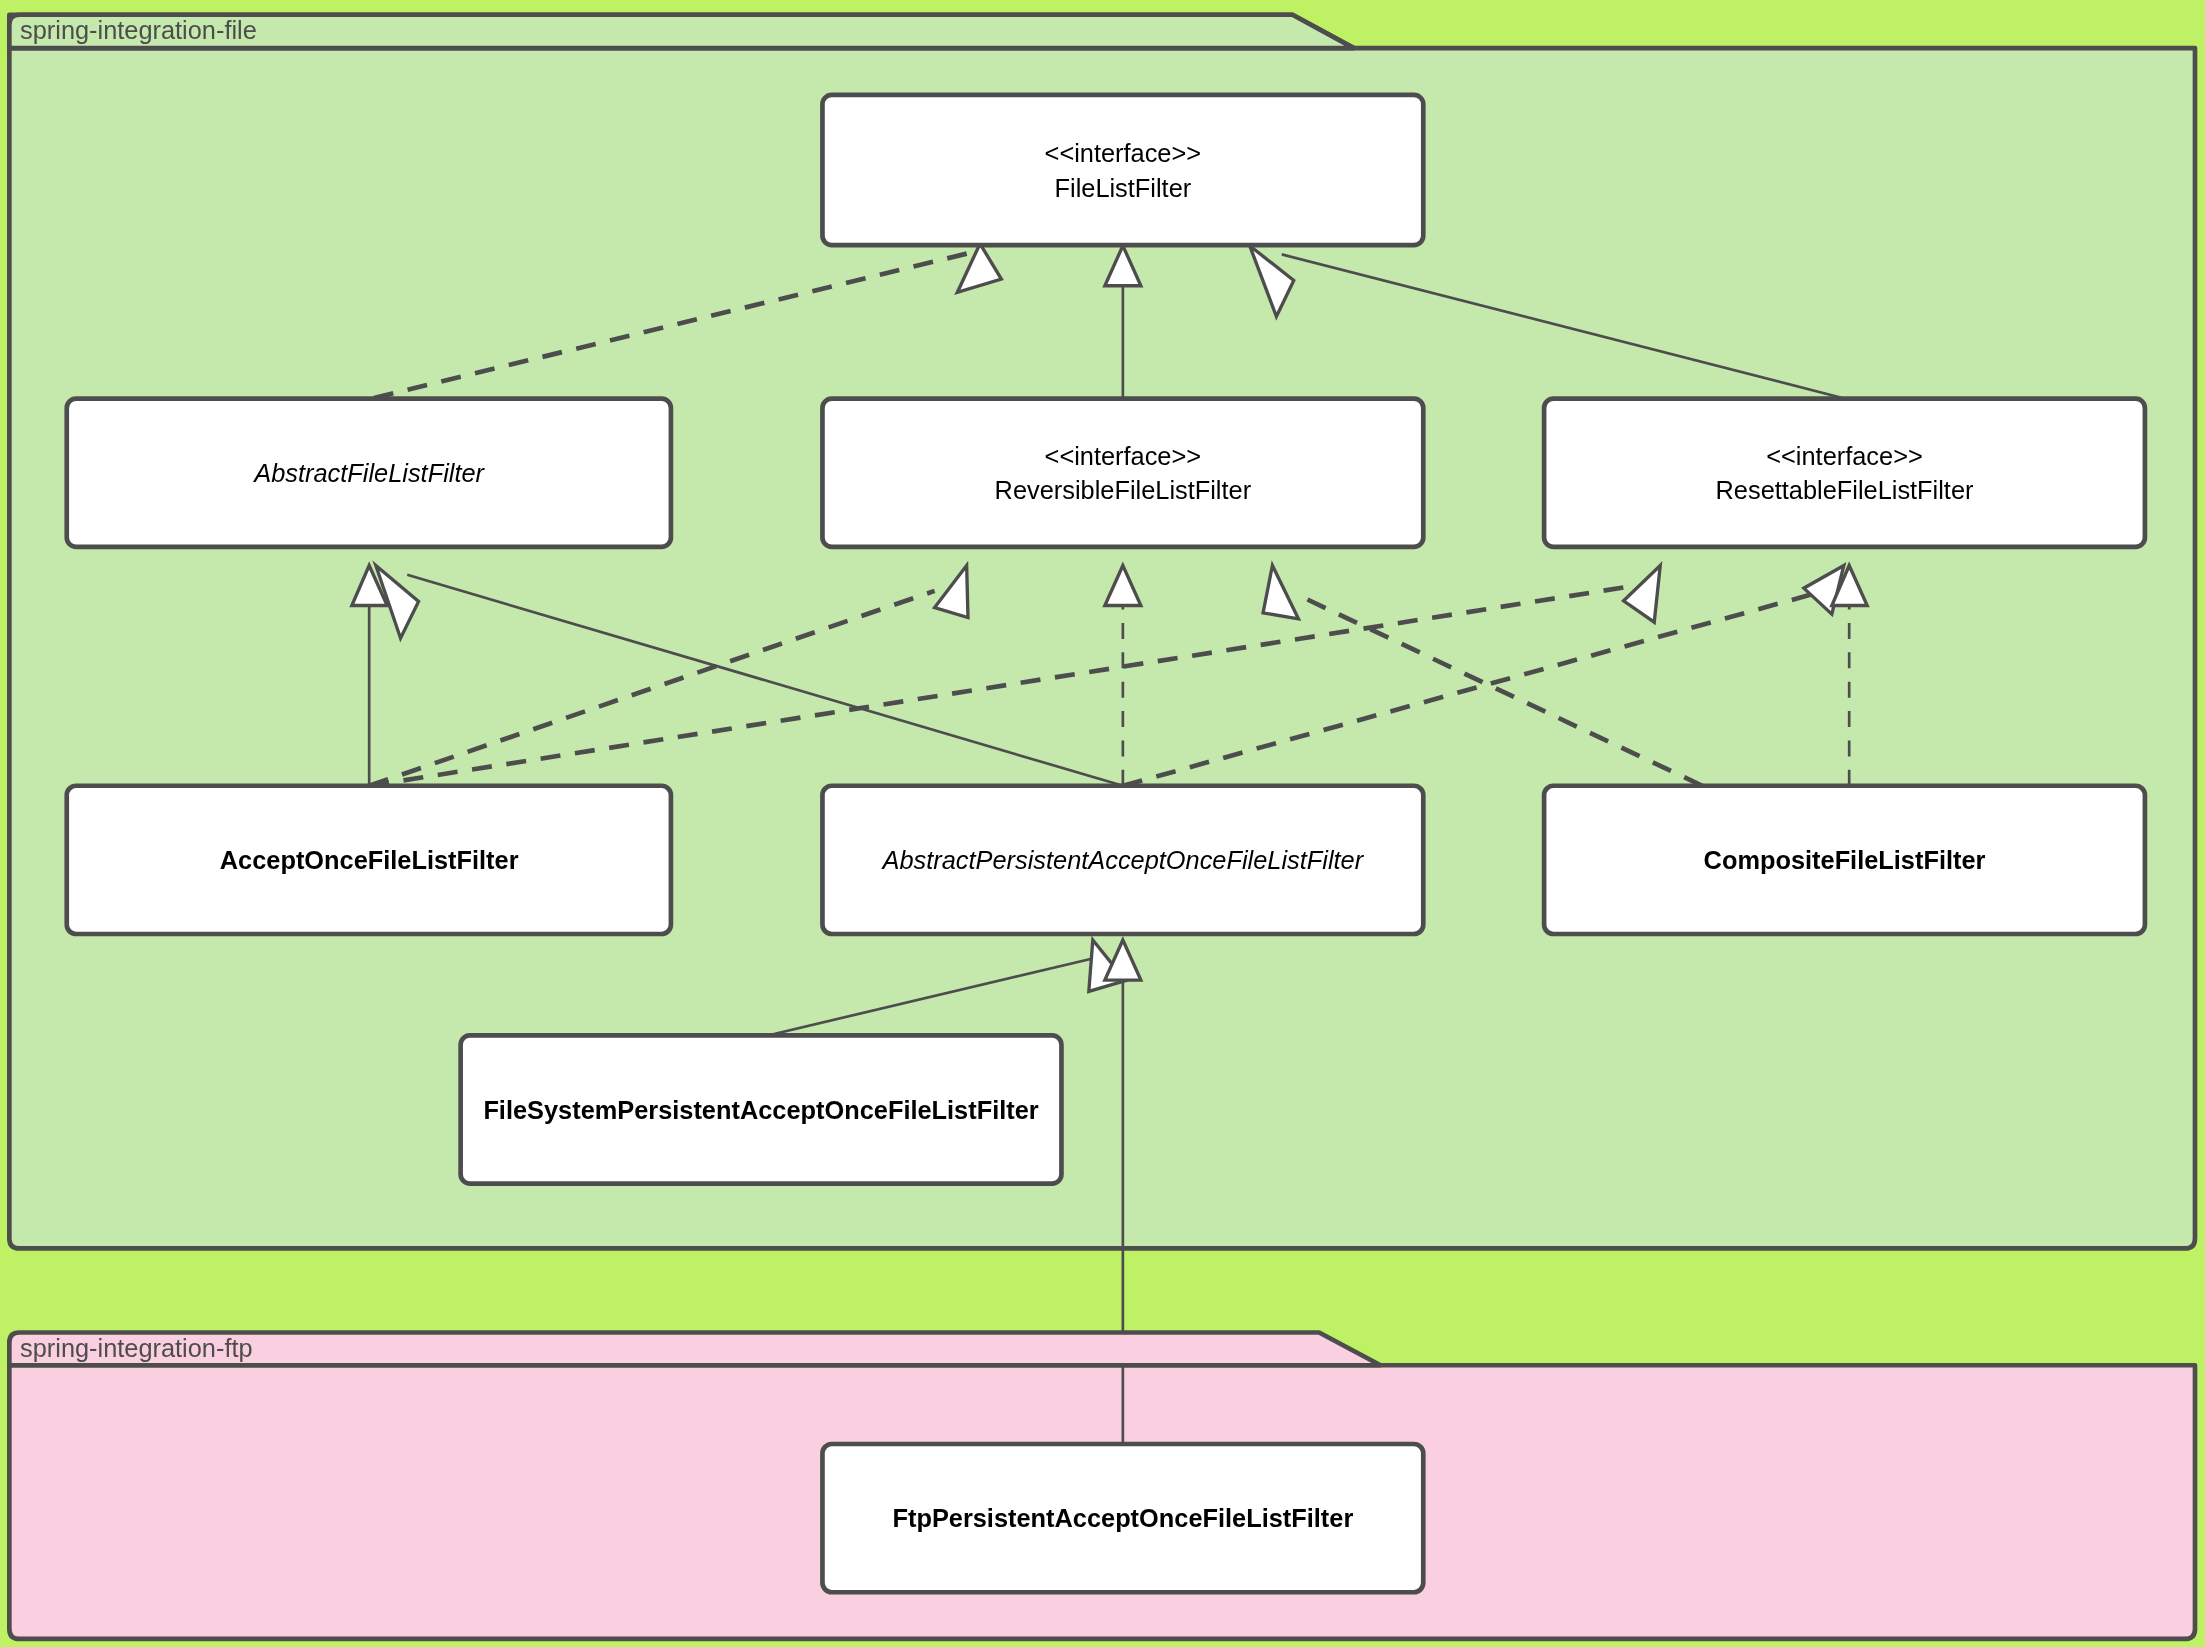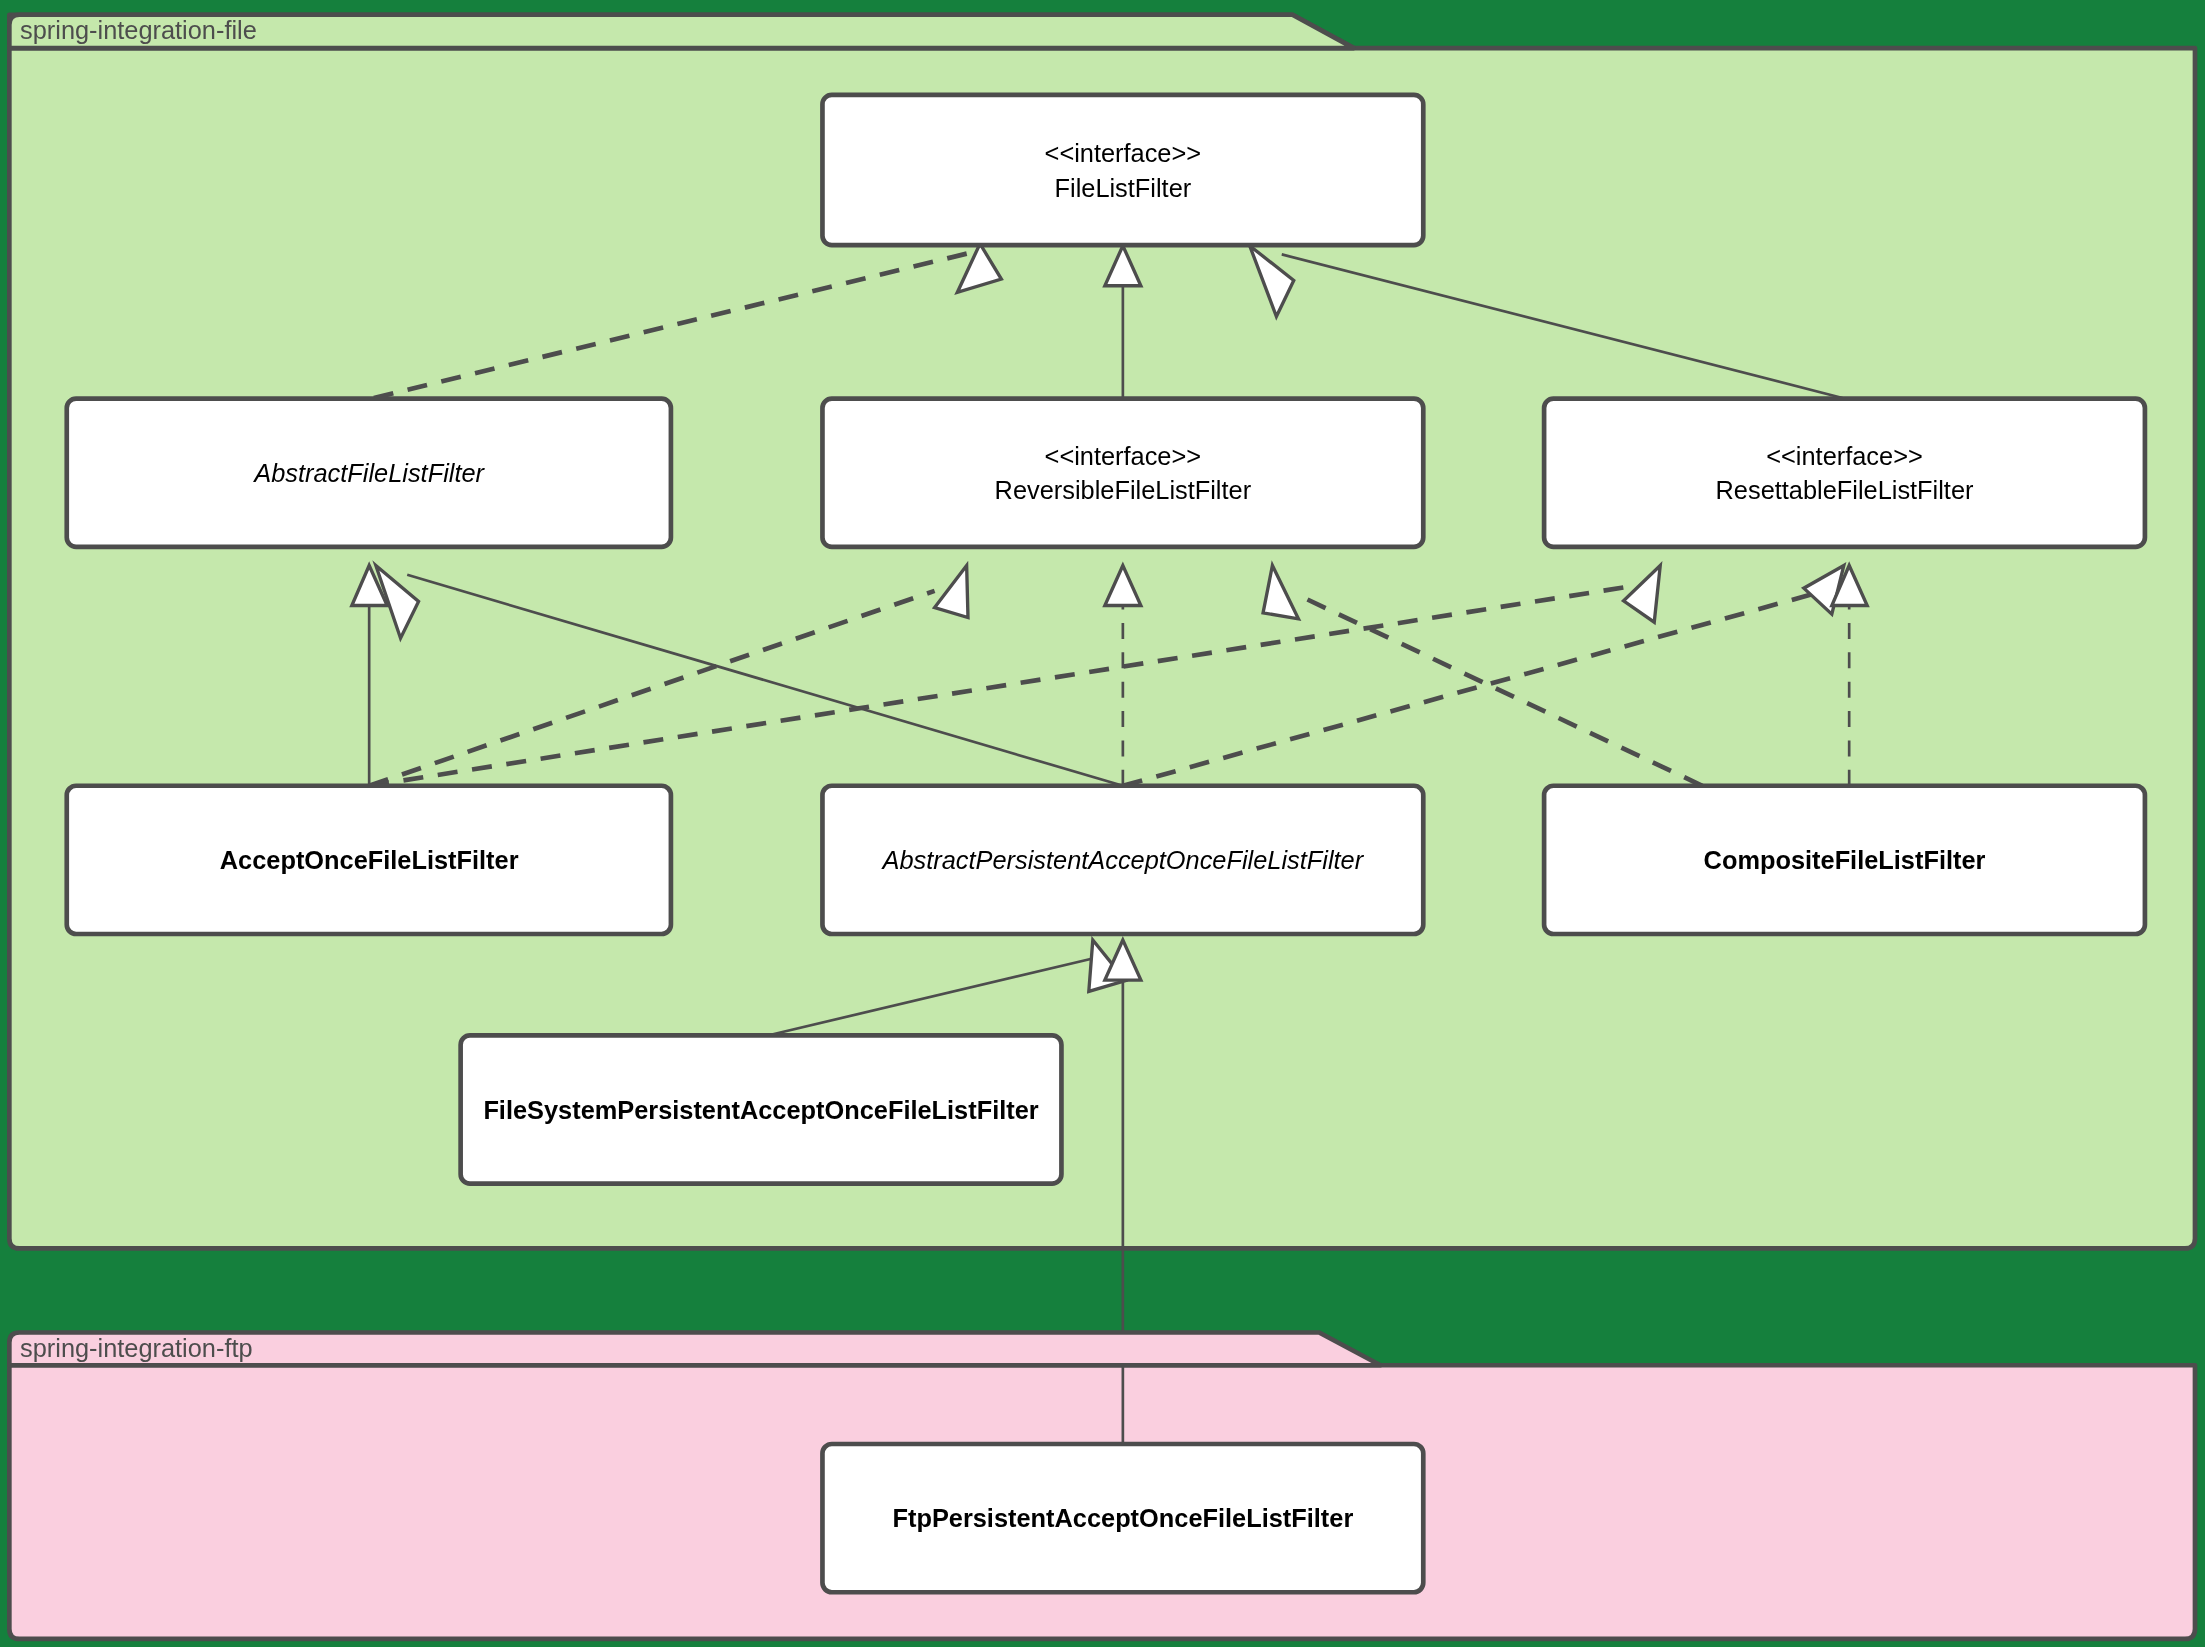--- a/index.html
+++ b/index.html
@@ -7,21 +7,21 @@
     padding: 0;
     background: #ffffff;
   }
   body {
     font-family: "Liberation Sans", sans-serif;
   }
   #diagram-root {
     position: relative;
     width: 2205px;
     height: 1647px;
-    background: #15803d;
+    background: #bef264;
     overflow: hidden;
   }
   svg.canvas {
     position: absolute;
     top: 0;
     left: 0;
     width: 2205px;
     height: 1647px;
   }
   .pkg-label {

